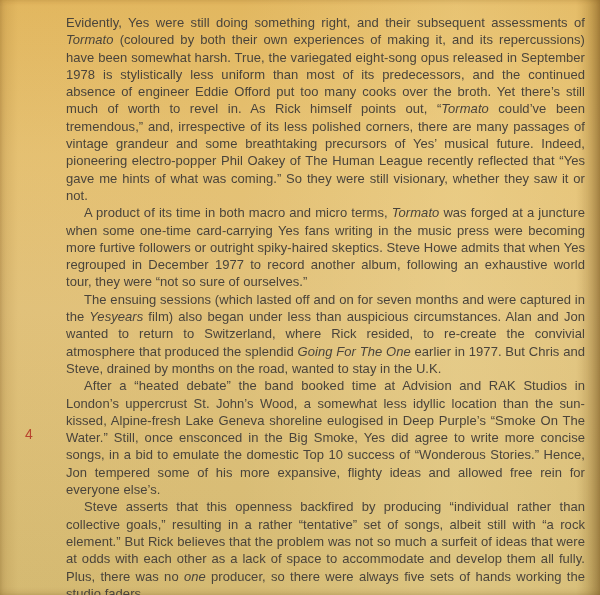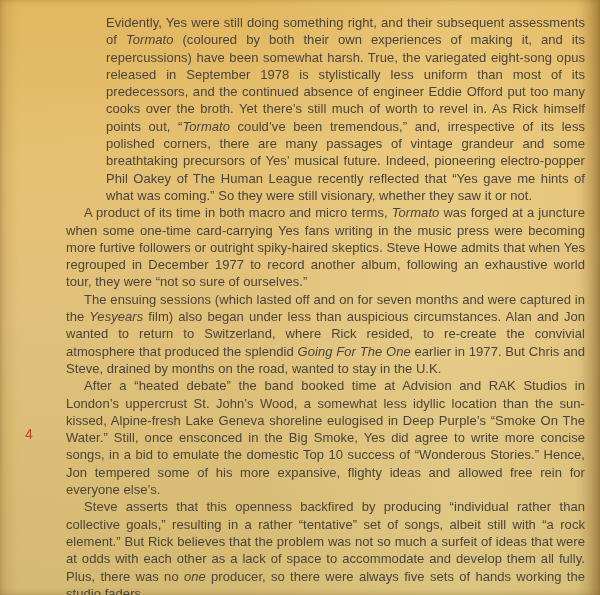--- a/index.html
+++ b/index.html
@@ -45,21 +45,20 @@
     text-align: justify;
     letter-spacing: 0.05px;
   }
   .body-text p {
     margin: 0;
     padding: 0;
     text-indent: 18px;
   }
   .body-text p.no-indent {
     text-indent: 0;
-    margin-left: 40px;
   }
   .body-text em {
     font-style: italic;
   }
   .page-number {
     position: absolute;
     left: 20px;
     top: 426px;
     width: 18px;
     text-align: center;

